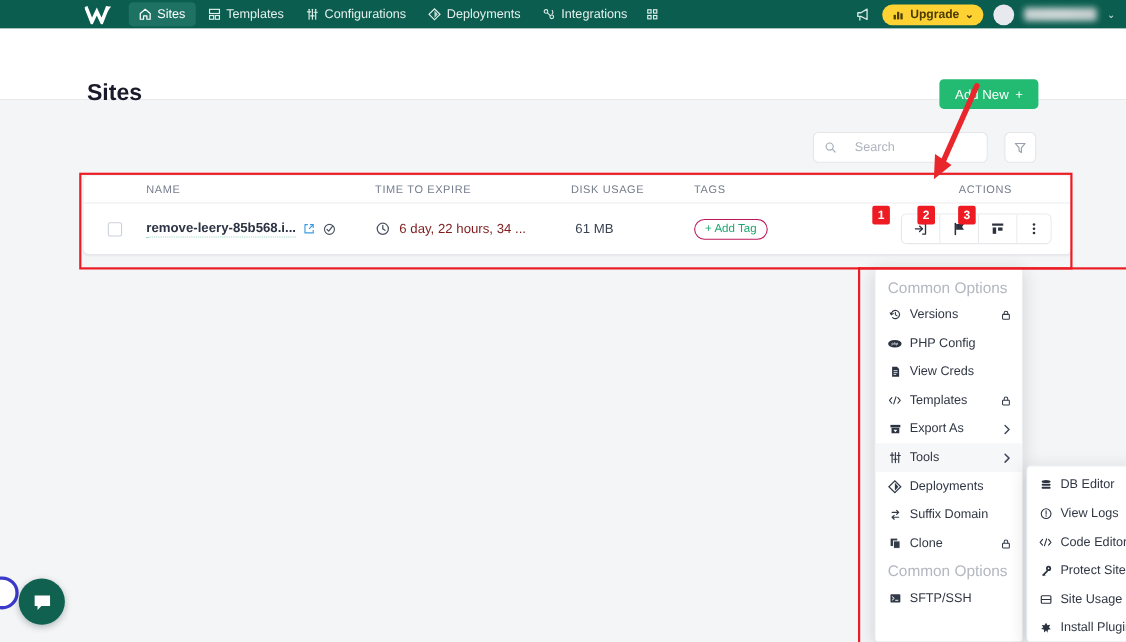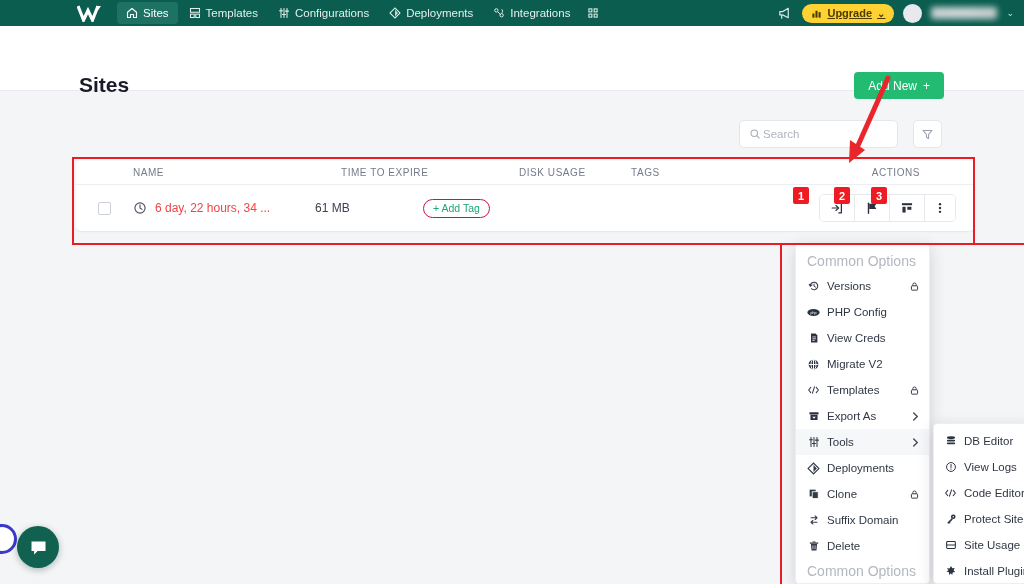--- a/index.html
+++ b/index.html
@@ -30,21 +30,21 @@
     cursor: pointer;
   }
   .nav-item.active { background: #1d7263; color: #ffffff; }
   .nav-item svg { display: block; }
   .nav-right { margin-left: auto; display: flex; align-items: center; gap: 9px; margin-right: 10px; }
   .icon-btn-nav { display:flex; align-items:center; justify-content:center; width:18px; height:18px; cursor:pointer; }
   .upgrade-btn {
     display: flex; align-items: center; gap: 5px;
     background: #ffd233; color: #4a3b00;
     height: 19px; padding: 0 9px; border-radius: 10px;
-    font-size: 11px; font-weight: bold; cursor: pointer; text-decoration: underline;
+    font-size: 11px; font-weight: bold; cursor: pointer;
   }
   .avatar {
     width: 19px; height: 19px; border-radius: 50%;
     background: #e7e9ef; cursor: pointer;
   }
   .user-blur {
     width: 66px; height: 12px; border-radius: 2px;
     background: linear-gradient(90deg,#c9d2d3,#cfd7d8,#c4cdce);
     filter: blur(3px);
   }
@@ -68,21 +68,21 @@
     font-size: 12px; font-family: "Liberation Sans", sans-serif;
     display: flex; align-items: center; gap: 6px;
     cursor: pointer;
   }
 
   
   .search-wrap {
     position: absolute; left: 739px; top: 120px;
     width: 159px; height: 28px;
     background: #ffffff; border: 1px solid #e4e6ea; border-radius: 5px;
-    display: flex; align-items: center; padding: 0 9px; gap: 2px;
+    display: flex; align-items: center; padding: 0 9px; gap: 16px;
   }
   .search-wrap input {
     border: none; outline: none; font-size: 11.5px;
     font-family: "Liberation Sans", sans-serif;
     color: #3c4250; width: 110px; background: transparent;
   }
   .search-wrap input::placeholder { color: #aeb3bd; }
   .filter-btn {
     position: absolute; left: 913px; top: 120px;
     width: 29px; height: 28px;
@@ -120,21 +120,21 @@
     cursor: pointer;
   }
   .site-link {
     color: #2c3342; font-size: 12px; font-weight: bold;
     border-bottom: 1px dotted #9fd8c5; padding-bottom: 1px;
     cursor: pointer;
   }
   .name-cell { display: flex; align-items: center; gap: 6px; }
   .ext-icon { color: #3b9ae1; cursor: pointer; display:flex; }
   .chk-circle-icon { color: #4b5563; cursor: pointer; display:flex; }
-  .time-cell { display: flex; align-items: center; gap: 8px; color: #ef4444; }
+  .time-cell { display: flex; align-items: center; gap: 8px; color: #7f1d1d; }
   .add-tag {
     display: inline-flex; align-items: center; justify-content: center;
     border: 1px solid #be185d; color: #1ea672; background: #fff;
     border-radius: 11px; height: 19px; padding: 0 9px; font-size: 10.5px;
     cursor: pointer;
   }
   .act-group {
     display: flex; align-items: stretch;
     border: 1px solid #e6e8ec; border-radius: 5px; overflow: hidden; height: 28px;
   }
@@ -334,20 +334,36 @@
       <div class="c-name">NAME</div>
       <div class="c-time">TIME TO EXPIRE</div>
       <div class="c-disk">DISK USAGE</div>
       <div class="c-tags">TAGS</div>
       <div class="c-act">ACTIONS</div>
     </div>
 
     <div class="trow">
       <div class="c-check">
         <div class="chk"></div>
+      </div>
+      <div class="c-name name-cell">
+        <span class="site-link">remove-leery-85b568.i...</span>
+        <span class="ext-icon">
+          <svg width="12" height="12" viewBox="0 0 16 16">
+            <path d="M6.5 3 H3 V13 H13 V9.5" fill="none" stroke="currentColor" stroke-width="1.4" stroke-linejoin="round"></path>
+            <path d="M9 3 H13 V7" fill="none" stroke="currentColor" stroke-width="1.4" stroke-linejoin="round"></path>
+            <line x1="8" y1="8" x2="13" y2="3" stroke="currentColor" stroke-width="1.4"></line>
+          </svg>
+        </span>
+        <span class="chk-circle-icon">
+          <svg width="13" height="13" viewBox="0 0 16 16">
+            <circle cx="8" cy="8" r="5.6" fill="none" stroke="currentColor" stroke-width="1.3"></circle>
+            <path d="M5.3 8.2 L7.2 10 L11.3 4.6" fill="none" stroke="currentColor" stroke-width="1.4" stroke-linecap="round" stroke-linejoin="round"></path>
+          </svg>
+        </span>
       </div>
       <div class="c-time">
         <div class="time-cell">
           <svg width="14" height="14" viewBox="0 0 16 16">
             <circle cx="8" cy="8" r="5.8" fill="none" stroke="#4b5261" stroke-width="1.3"></circle>
             <path d="M8 4.5 V8 L10.3 9.6" fill="none" stroke="#4b5261" stroke-width="1.3" stroke-linecap="round"></path>
           </svg>
           <span>6 day, 22 hours, 34 ...</span>
         </div>
       </div>
@@ -430,34 +446,20 @@
               <line x1="5.8" y1="6.6" x2="10.6" y2="6.6"></line>
               <line x1="5.8" y1="9" x2="10.6" y2="9"></line>
               <line x1="5.8" y1="11.2" x2="9" y2="11.2"></line>
             </g>
         </svg>
       </span>
       <span class="mi-label">View Creds</span>
       <span class="mi-right"></span>
     </div>
 
-    <div class="menu-item">
-      <span class="mi-ico">
-        <svg width="13" height="13" viewBox="0 0 16 16">
-          <circle cx="8" cy="8" r="6" fill="#2c3340"></circle>
-          <g stroke="#ffffff" stroke-width="1.2" fill="none">
-            <line x1="8" y1="2" x2="8" y2="14"></line>
-              <line x1="2" y1="8" x2="14" y2="8"></line>
-            <ellipse cx="8" cy="8" rx="3" ry="6"></ellipse>
-          </g>
-        </svg>
-      </span>
-      <span class="mi-label">Migrate V2</span>
-      <span class="mi-right"></span>
-    </div>
 
     <div class="menu-item">
       <span class="mi-ico">
         <svg width="14" height="12" viewBox="0 0 18 14">
           <g stroke="#333a47" stroke-width="1.4" fill="none" stroke-linecap="round" stroke-linejoin="round">
             <path d="M5.2 3.4 L2.2 7 L5.2 10.6"></path>
               <path d="M12.8 3.4 L15.8 7 L12.8 10.6"></path>
               <line x1="10.4" y1="2.6" x2="7.6" y2="11.4"></line>
           </g>
         </svg>
@@ -515,61 +517,46 @@
           <path d="M8 3.6 V12.4 L12 8 Z" fill="#333a47"></path>
         </svg>
       </span>
       <span class="mi-label">Deployments</span>
       <span class="mi-right"></span>
     </div>
 
     <div class="menu-item">
       <span class="mi-ico">
         <svg width="12" height="12" viewBox="0 0 16 16">
+          <g stroke="#333a47" stroke-width="1.4" fill="none" stroke-linecap="round" stroke-linejoin="round">
+            <path d="M4 5 H12 M9.5 2.6 L12 5 L9.5 7.4"></path>
+            <path d="M12 11 H4 M6.5 8.6 L4 11 L6.5 13.4"></path>
+          </g>
+        </svg>
+      </span>
+      <span class="mi-label">Suffix Domain</span>
+      <span class="mi-right"></span>
+    </div>
+
+    <div class="menu-item">
+      <span class="mi-ico">
+        <svg width="12" height="12" viewBox="0 0 16 16">
           <rect x="2.2" y="2.2" width="8" height="9" fill="#333a47"></rect>
           <rect x="5.6" y="5" width="8" height="9" fill="#333a47" stroke="#ffffff" stroke-width="1.1"></rect>
         </svg>
       </span>
       <span class="mi-label">Clone</span>
       <span class="mi-right">
         <svg width="11" height="11" viewBox="0 0 16 16">
           <rect x="3.5" y="7" width="9" height="6.3" rx="1" fill="none" stroke="#333a47" stroke-width="1.4"></rect>
           <path d="M5.6 7 V5.3 A2.4 2.4 0 0 1 10.4 5.3 V7" fill="none" stroke="#333a47" stroke-width="1.4"></path>
         </svg>
       </span>
     </div>
 
-    <div class="menu-item">
-      <span class="mi-ico">
-        <svg width="12" height="12" viewBox="0 0 16 16">
-          <g stroke="#333a47" stroke-width="1.4" fill="none" stroke-linecap="round" stroke-linejoin="round">
-            <path d="M4 5 H12 M9.5 2.6 L12 5 L9.5 7.4"></path>
-            <path d="M12 11 H4 M6.5 8.6 L4 11 L6.5 13.4"></path>
-          </g>
-        </svg>
-      </span>
-      <span class="mi-label">Suffix Domain</span>
-      <span class="mi-right"></span>
-    </div>
-
-    <div class="menu-item">
-      <span class="mi-ico">
-        <svg width="12" height="12" viewBox="0 0 16 16">
-          <rect x="2.4" y="3.3" width="11.2" height="1.7" fill="#333a47"></rect>
-          <path d="M6 2 H10 V3.3 H6 Z" fill="#333a47"></path>
-          <path d="M3.9 5.4 H12.1 L11.3 14 H4.7 Z" fill="#333a47"></path>
-          <g stroke="#ffffff" stroke-width=".9">
-              <line x1="6.6" y1="7.2" x2="6.6" y2="12.2"></line>
-              <line x1="9.4" y1="7.2" x2="9.4" y2="12.2"></line>
-            </g>
-        </svg>
-      </span>
-      <span class="mi-label">Delete</span>
-      <span class="mi-right"></span>
-    </div>
 
     <div class="menu-section">Common Options</div>
 
     <div class="menu-item">
       <span class="mi-ico">
         <svg width="12" height="12" viewBox="0 0 16 16">
           <rect x="2" y="3" width="12" height="10" rx="1" fill="#333a47"></rect>
           <path d="M4.2 6 L6.6 8 L4.2 10" fill="none" stroke="#ffffff" stroke-width="1.2" stroke-linecap="round" stroke-linejoin="round"></path>
           <line x1="7.8" y1="10.3" x2="11.4" y2="10.3" stroke="#ffffff" stroke-width="1.2"></line>
         </svg>

